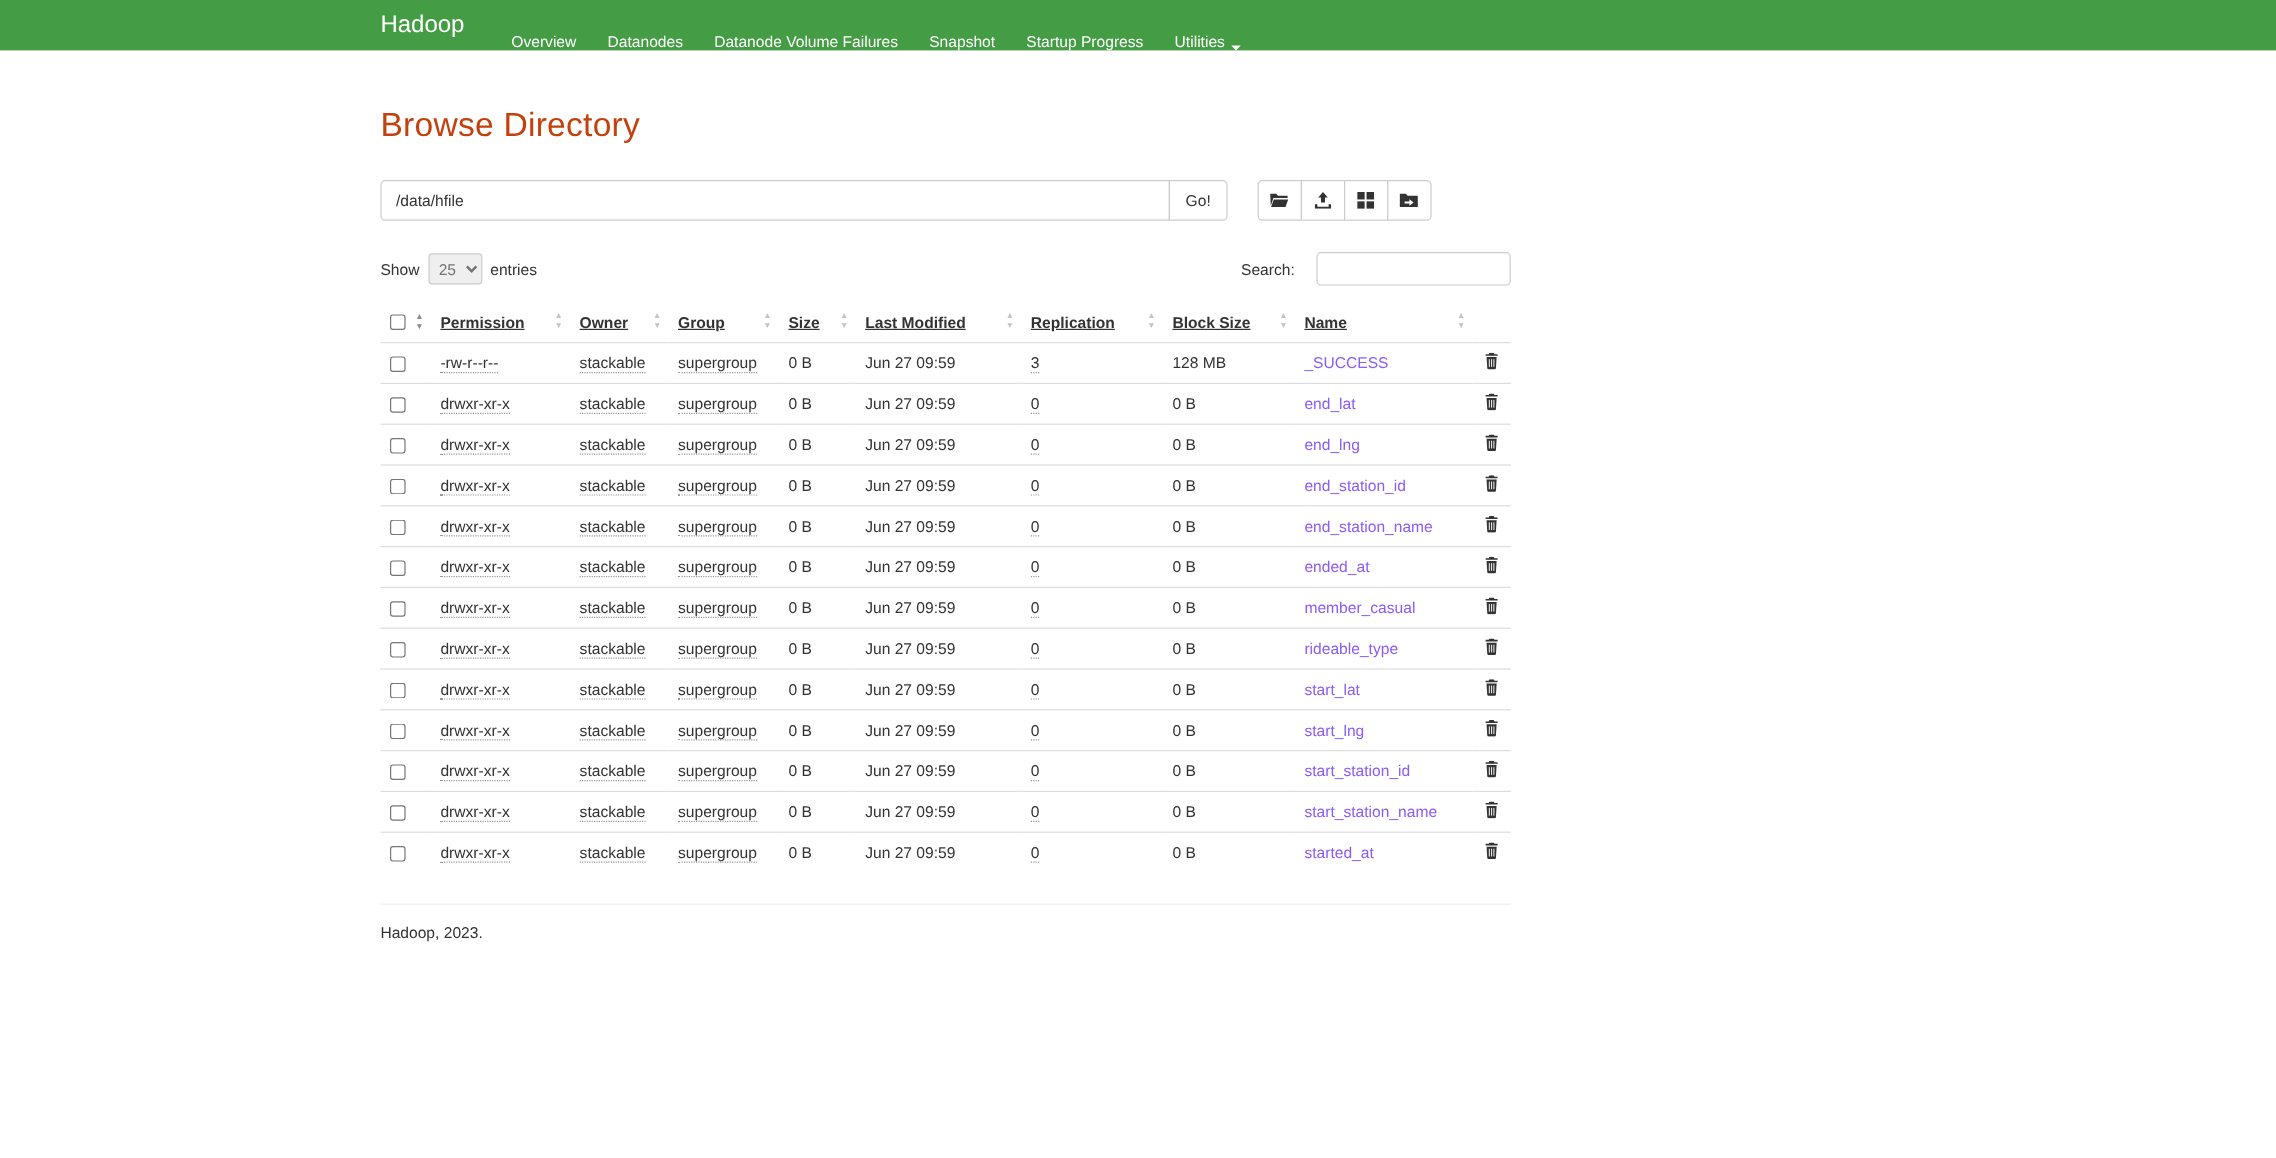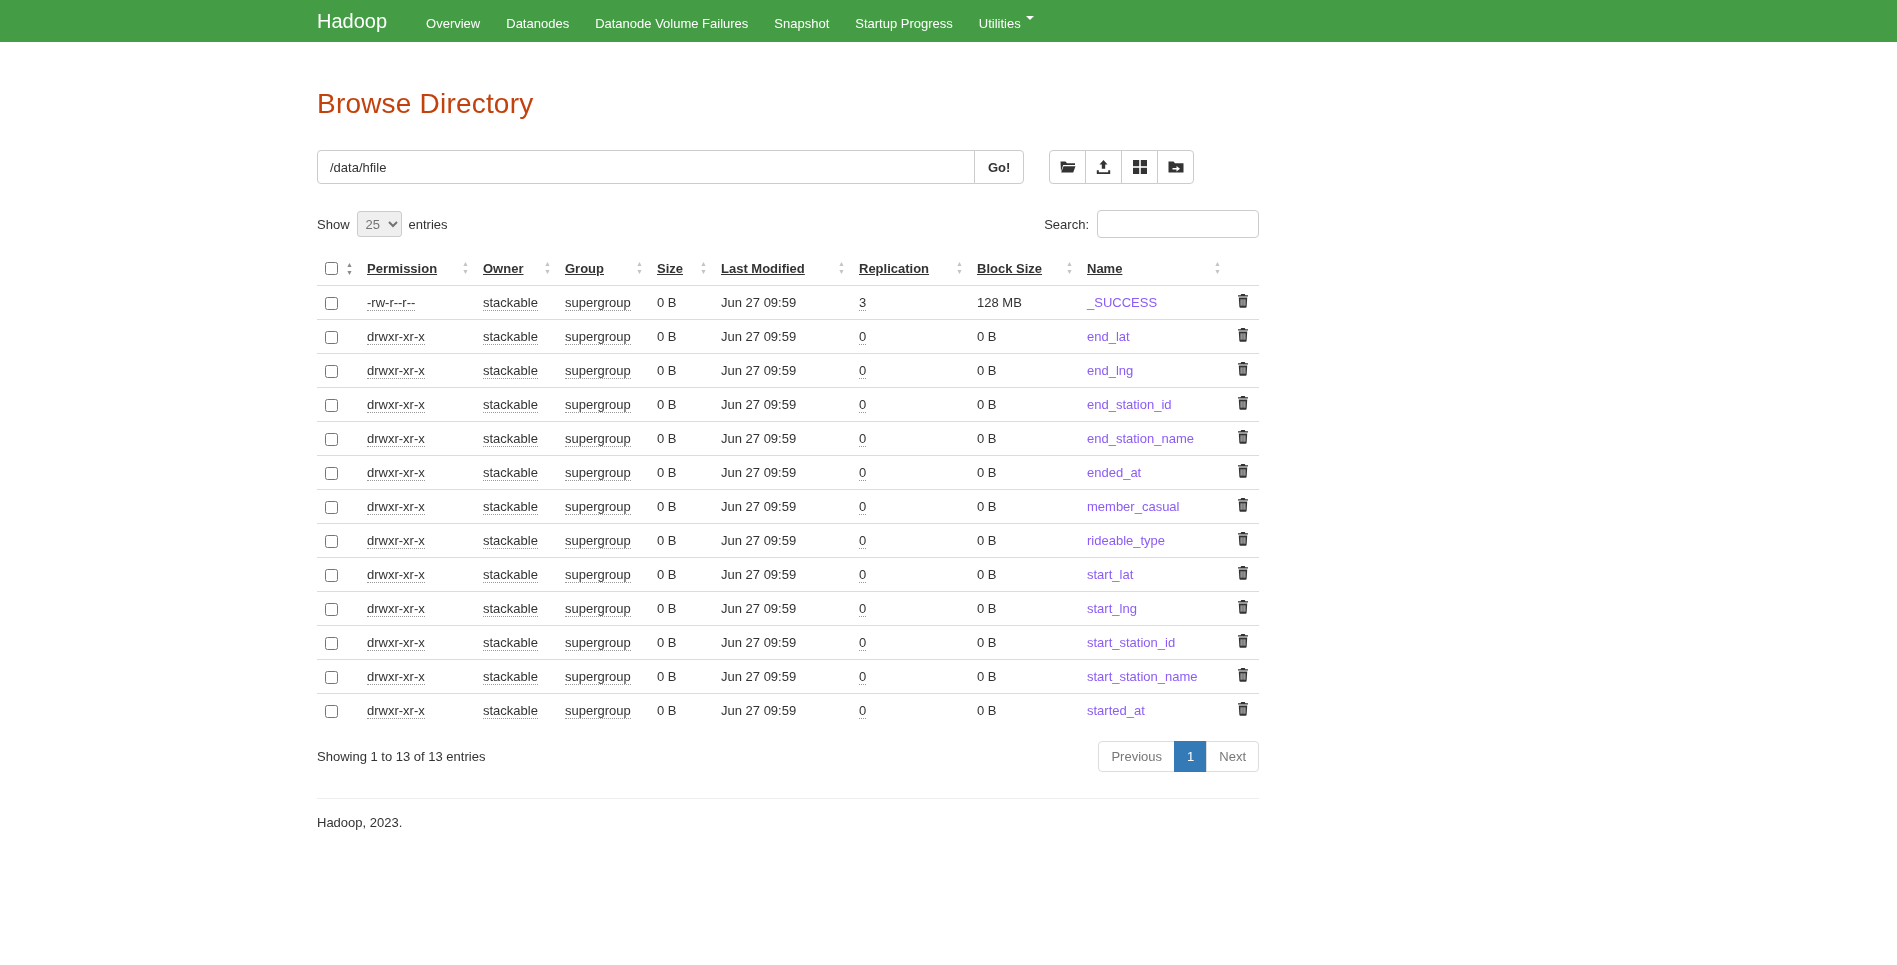--- a/index.html
+++ b/index.html
@@ -12,61 +12,61 @@
   }
   
   .navbar {
     height: 42px; background: #449d44;
     display: flex; align-items: center;
     padding-left: 317px;
   }
   .brand { color:#fff; font-size:20px; margin-right:26px; text-decoration:none; cursor:pointer; }
   .navbar-menu { display:flex; height:100%; }
   .nav-item {
-    color:#fff; font-size:13px; padding:16px 13px; height:42px;
-    display:flex; align-items:flex-start; cursor:pointer; text-decoration:none;
+    color:#fff; font-size:13px; padding:0 13px; height:42px;
+    display:flex; align-items:flex-end; cursor:pointer; text-decoration:none;
   }
   .caret {
     display:inline-block; margin-left:5px; width:0; height:0;
     border-left:4px solid transparent; border-right:4px solid transparent;
     border-top:4px solid #fff;
   }
   
   .container { width: 942px; margin-left: 317px; }
   h1 { font-size:28px; font-weight:normal; margin:46px 0 30px; color:#c2410c; letter-spacing:0.2px; }
   
   .pathrow { display:flex; align-items:center; margin-bottom:26px; }
   .input-group { display:flex; }
   .path-input {
     width:658px; height:34px; border:1px solid #ccc;
     border-radius:4px 0 0 4px; padding:6px 12px; font-size:13px;
     color:#333; outline:none; font-family:"Liberation Sans",sans-serif;
   }
   .go-btn {
     height:34px; border:1px solid #ccc; margin-left:-1px;
     border-radius:0 4px 4px 0; background:#fff; padding:6px 13px;
-    font-size:13px; font-weight:700; color:#333; cursor:pointer;
+    font-size:13px; font-weight:400; color:#333; cursor:pointer;
     font-family:"Liberation Sans",sans-serif;
   }
   .icon-group { display:flex; margin-left:25px; }
   .icon-btn {
     width:37px; height:34px; border:1px solid #ccc; background:#fff;
     display:flex; align-items:center; justify-content:center;
     margin-left:-1px; cursor:pointer; padding:0;
   }
   .icon-btn:first-child { border-radius:4px 0 0 4px; margin-left:0; }
   .icon-btn:last-child { border-radius:0 4px 4px 0; }
   
   .controls { display:flex; justify-content:space-between; align-items:center; margin-bottom:14px; }
   .show { display:flex; align-items:center; gap:7px; font-size:13px; }
   .show select {
     height:26px; border:1px solid #ccc; border-radius:3px; font-size:13px;
     padding:2px 4px; font-family:"Liberation Sans",sans-serif; color:#737373;
   }
-  .search { display:flex; align-items:center; gap:8px; font-size:13px; }
+  .search { display:flex; align-items:center; gap:18px; font-size:13px; }
   .search input {
     width:162px; height:28px; border:1px solid #ccc; border-radius:4px;
     padding:4px 8px; outline:none; font-family:"Liberation Sans",sans-serif;
   }
   
   table { width:100%; border-collapse:collapse; table-layout:fixed; }
   th, td { padding:8px; text-align:left; font-size:13px; overflow:hidden; white-space:nowrap; }
   thead th { border-bottom:1px solid #ddd; font-weight:700; position:relative; padding-right:24px;text-decoration:underline; }
   tbody td { border-top:1px solid #ddd; }
   .c-check{width:42px;} .c-perm{width:116px;} .c-owner{width:82px;} .c-group{width:92px;}
@@ -427,25 +427,17 @@
           <td class="c-name"><a class="name">started_at</a></td>
           <td class="c-del"><button class="trash-btn"><svg width="12" height="14" viewBox="0 0 12 14">
                 <path fill="#333" d="M4.2 0h3.6l.6 1.2H11v1.3H1V1.2h2.6z"></path>
                 <path fill="#333" d="M1.8 3.6h8.4l-.55 8.95c-.05.8-.6 1.3-1.3 1.3H3.65c-.7 0-1.25-.5-1.3-1.3z"></path>
                 <path stroke="#fff" stroke-width="0.8" fill="none" d="M4.1 5.3v6.4M6 5.3v6.4M7.9 5.3v6.4"></path>
               </svg></button></td>
         </tr>
       </tbody>
   </table>
 
-  <div class="tfoot">
-    <div class="summary">Showing 1 to 13 of 13 entries</div>
-    <div class="pagination">
-      <a class="page-btn page-prev">Previous</a>
-      <span class="pages"><a class="page-btn page-active">1</a></span>
-      <a class="page-btn page-next">Next</a>
-    </div>
-  </div>
 
   <hr class="sep">
   <div class="footer">Hadoop, 2023.</div>
 
 </div>
 
 </body></html>

